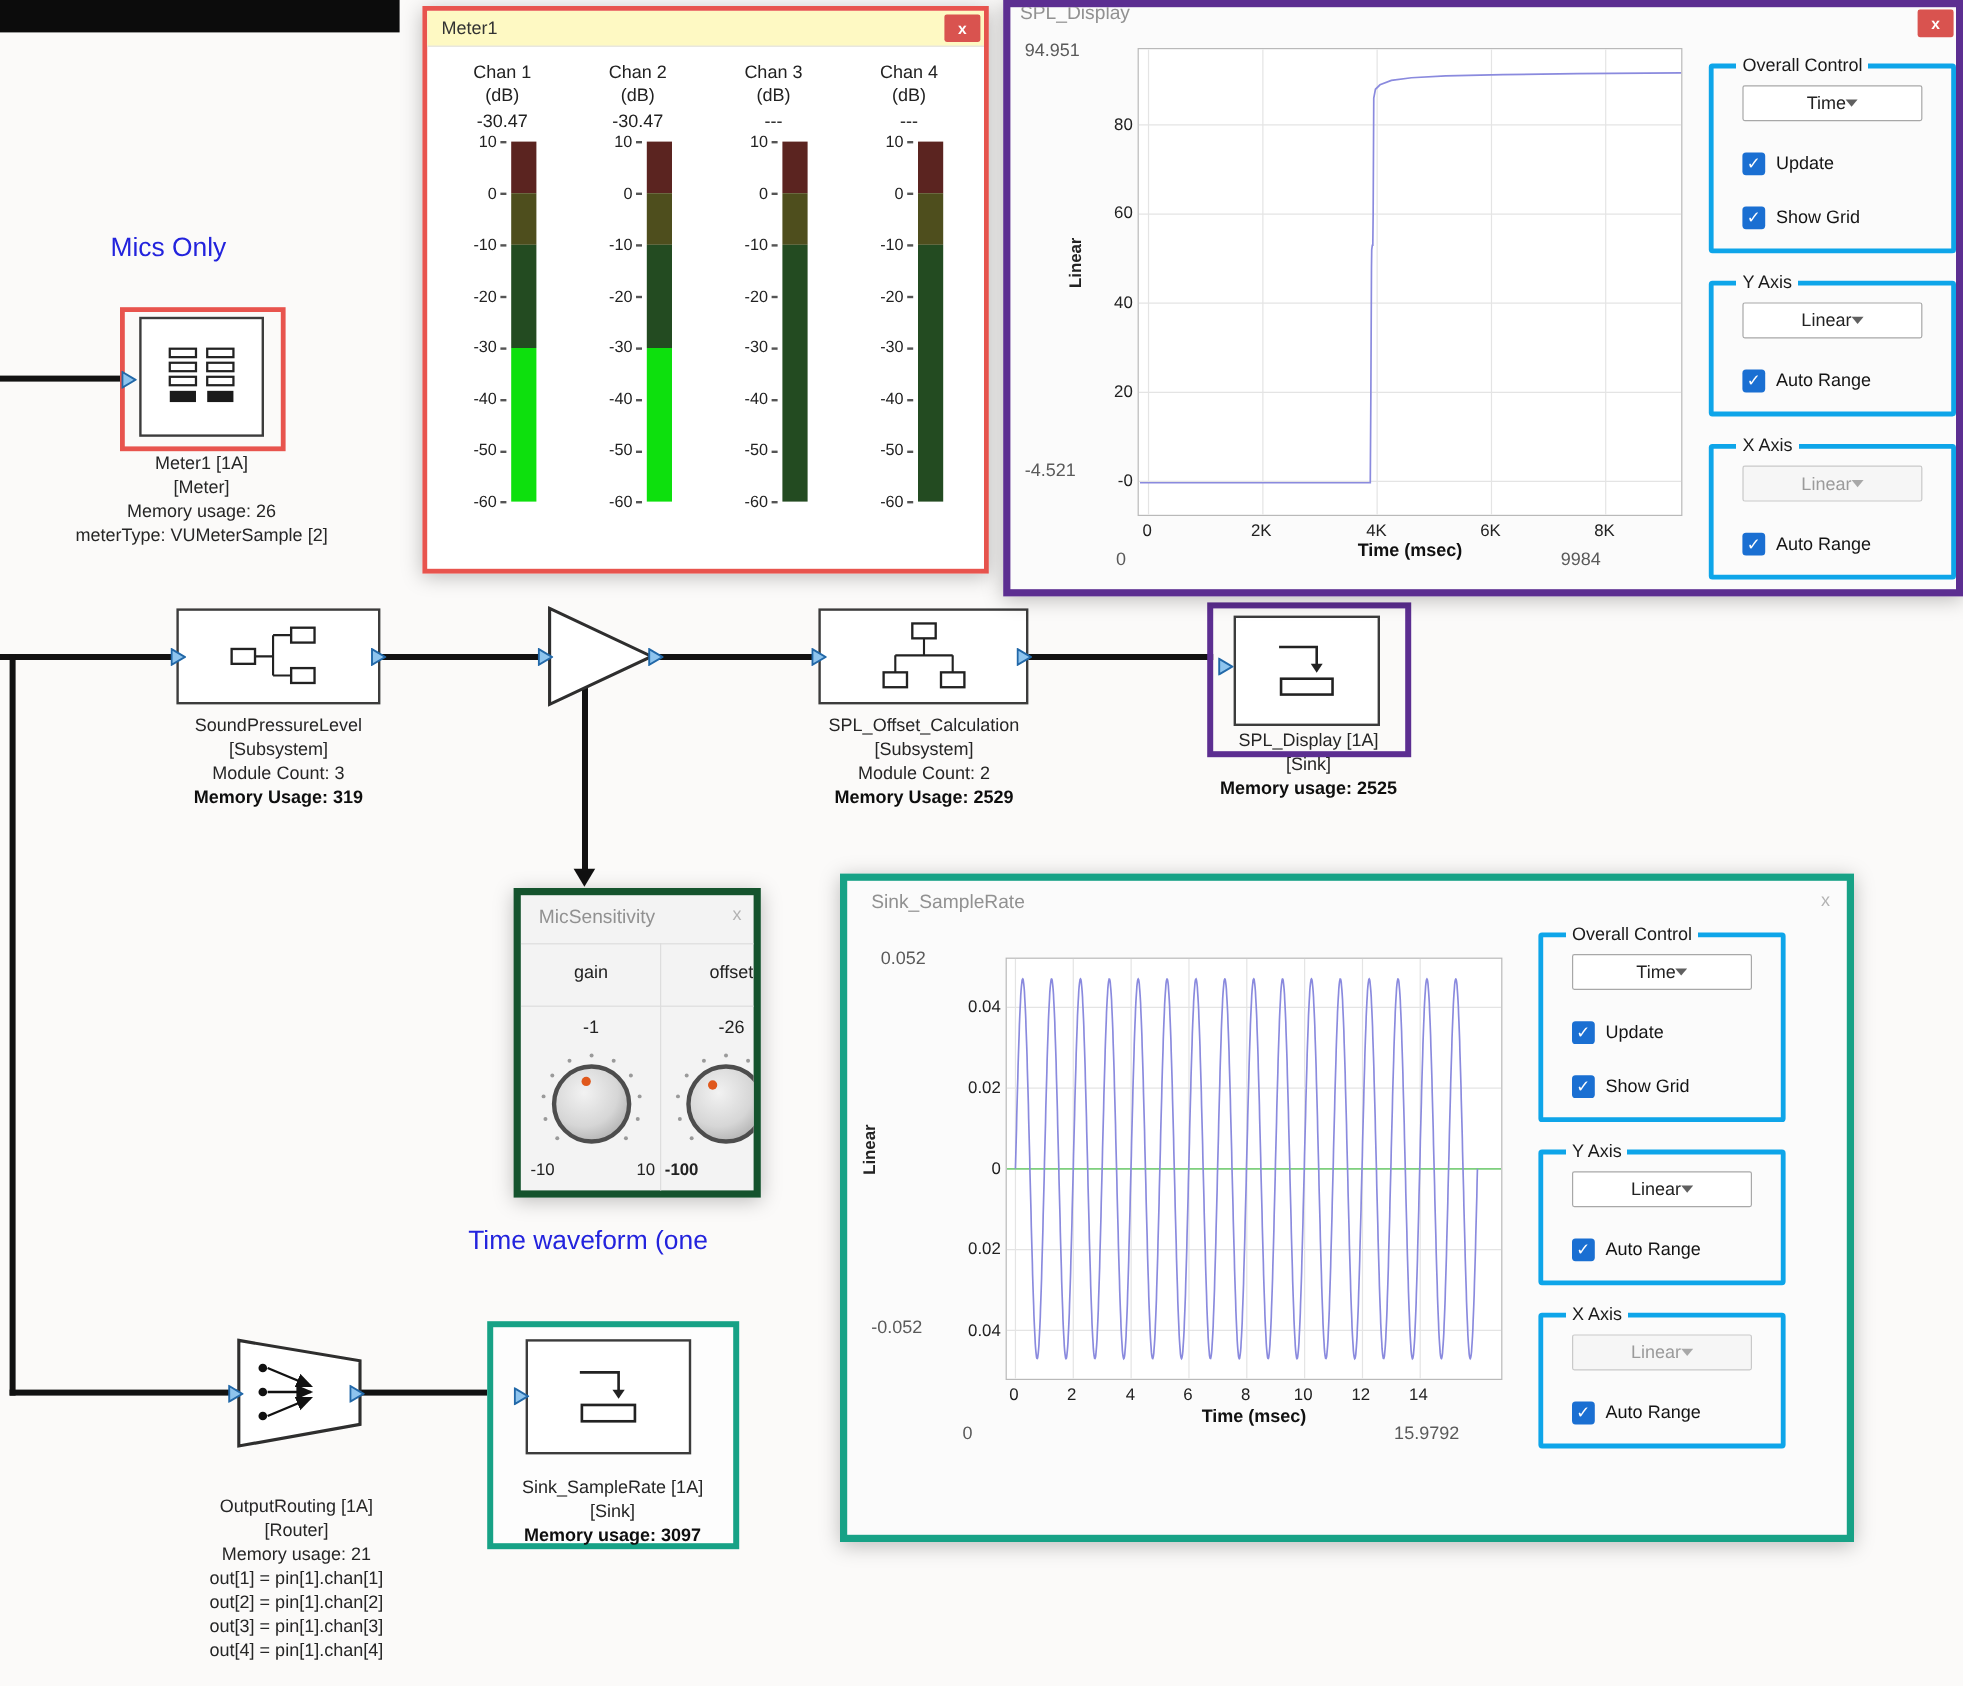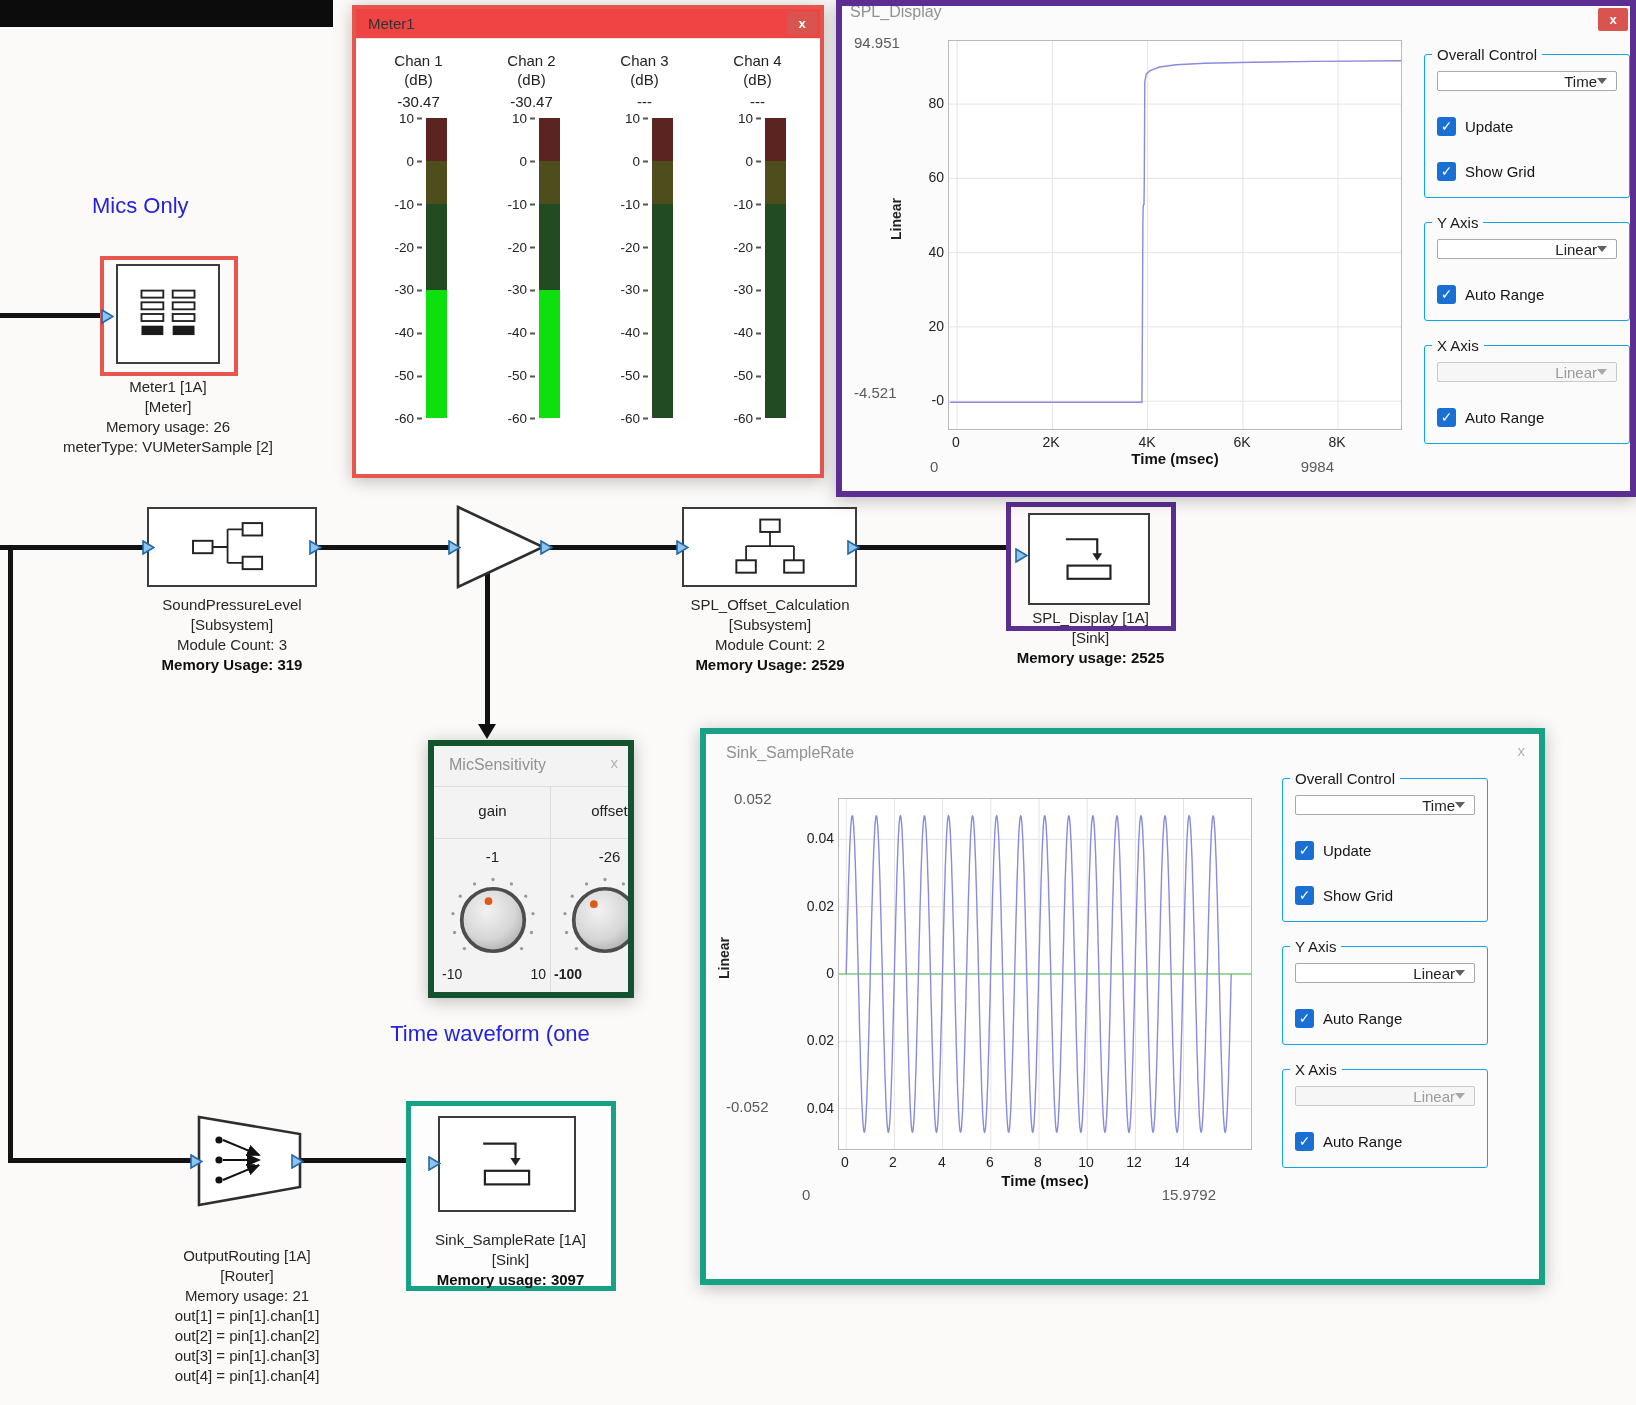--- a/index.html
+++ b/index.html
@@ -16,21 +16,21 @@
   .hl.purple{border:5px solid #5c2e91;}
   .hl.teal{border:5px solid #17a286;}
   .labels{position:absolute;z-index:3;}
   .bl{font-size:15px;line-height:20px;color:#262626;text-align:center;white-space:nowrap;}
   .bl.bold{font-weight:700;color:#0e0e0e;}
   .ann{position:absolute;color:#2323dd;font-size:22px;line-height:36px;z-index:2;}
   .shape-svg{position:absolute;z-index:2;}
   
   .win{position:absolute;background:#fbfbfb;box-shadow:0 3px 16px rgba(0,0,0,.25);overflow:hidden;z-index:10;}
   #meter-win{left:352px;top:5px;width:472px;height:473px;border:4px solid #e8544e;background:#fff;}
-  #meter-titlebar{position:relative;height:30px;background:#ef4444;border-bottom:1px solid #e3e3e3;}
+  #meter-titlebar{position:relative;height:30px;background:#fef9c3;border-bottom:1px solid #e3e3e3;}
   #meter-title{position:absolute;left:12px;top:6px;font-size:15px;color:#333;}
   .close-red{position:absolute;right:3px;top:3px;width:30px;height:23px;background:#d9534f;color:#fff;font-size:13px;font-weight:700;text-align:center;line-height:23px;border-radius:2px;cursor:default;z-index:5;}
   #meter-channels{display:flex;justify-content:space-around;padding:12px 6px 0;}
   .m-col{width:112px;display:flex;flex-direction:column;align-items:center;}
   .m-name,.m-unit{font-size:15px;color:#222;line-height:19px;}
   .m-val{font-size:15px;color:#222;margin:4px 0 8px;}
   .m-meter{display:flex;align-items:flex-start;}
   .m-scale{position:relative;width:32px;height:300px;margin-right:4px;}
   .m-scale span{position:absolute;right:0;font-size:13.5px;color:#222;transform:translateY(-50%);white-space:nowrap;}
   .m-scale span::after{content:"";display:inline-block;width:5px;height:2px;background:#555;margin-left:3px;vertical-align:middle;}
@@ -49,23 +49,23 @@
   .ytick,.xtick{position:absolute;font-size:14px;color:#222;}
   .ytick{text-align:right;transform:translateY(-50%);}
   .xtick{text-align:center;}
   #spl-win .ytick{left:64px;width:38px;}
   #sink-win .ytick{left:92px;width:36px;}
   .ylab{position:absolute;transform:rotate(-90deg);font-weight:700;font-size:14px;color:#222;width:48px;text-align:center;}
   .xlab{position:absolute;font-weight:700;font-size:15px;color:#111;text-align:center;width:200px;}
   .ylim,.rng{position:absolute;font-size:15px;color:#5a5a5a;}
   
   .ctrl{position:absolute;width:206px;}
-  .grp{border:1px solid #0ea5e9;border-radius:3px;padding:4px 12px 16px;margin-bottom:16px;}
+  .grp{border:4px solid #0ea5e9;border-radius:3px;padding:4px 24px 16px;margin-bottom:16px;}
   .grp legend{font-size:15px;color:#1a1a1a;padding:0 5px;margin-left:-5px;}
-  .dd{height:20px;background:#fff;border:1px solid #a8a8a8;border-radius:2px;display:flex;align-items:center;justify-content:flex-end;padding:0 9px;font-size:15px;color:#222;margin-top:4px;}
+  .dd{height:30px;background:#fff;border:1px solid #a8a8a8;border-radius:2px;display:flex;align-items:center;justify-content:center;padding:0 9px;font-size:15px;color:#222;margin-top:4px;}
   .dd.disabled{background:#f6f6f6;color:#9b9b9b;border-color:#c9c9c9;}
   .chev{width:0;height:0;border-left:5px solid transparent;border-right:5px solid transparent;border-top:6px solid #606060;}
   .dd.disabled .chev{border-top-color:#a8a8a8;}
   .cbrow{display:flex;align-items:center;gap:9px;margin-top:26px;font-size:15px;color:#141414;}
   .cb{flex:0 0 19px;width:19px;height:19px;background:#1a6fd2;border-radius:3px;color:#fff;font-size:14px;line-height:19px;text-align:center;}
   
   #mic-win{left:428px;top:740px;width:206px;height:258px;background:#f3f3f3;border:6px solid #14532d;}
   .mdiv{position:absolute;background:#dddddd;}
   .mk-h{position:absolute;top:56px;width:117px;text-align:center;font-size:15px;color:#222;}
   .mk-v{position:absolute;top:102px;width:117px;text-align:center;font-size:15px;color:#222;}

